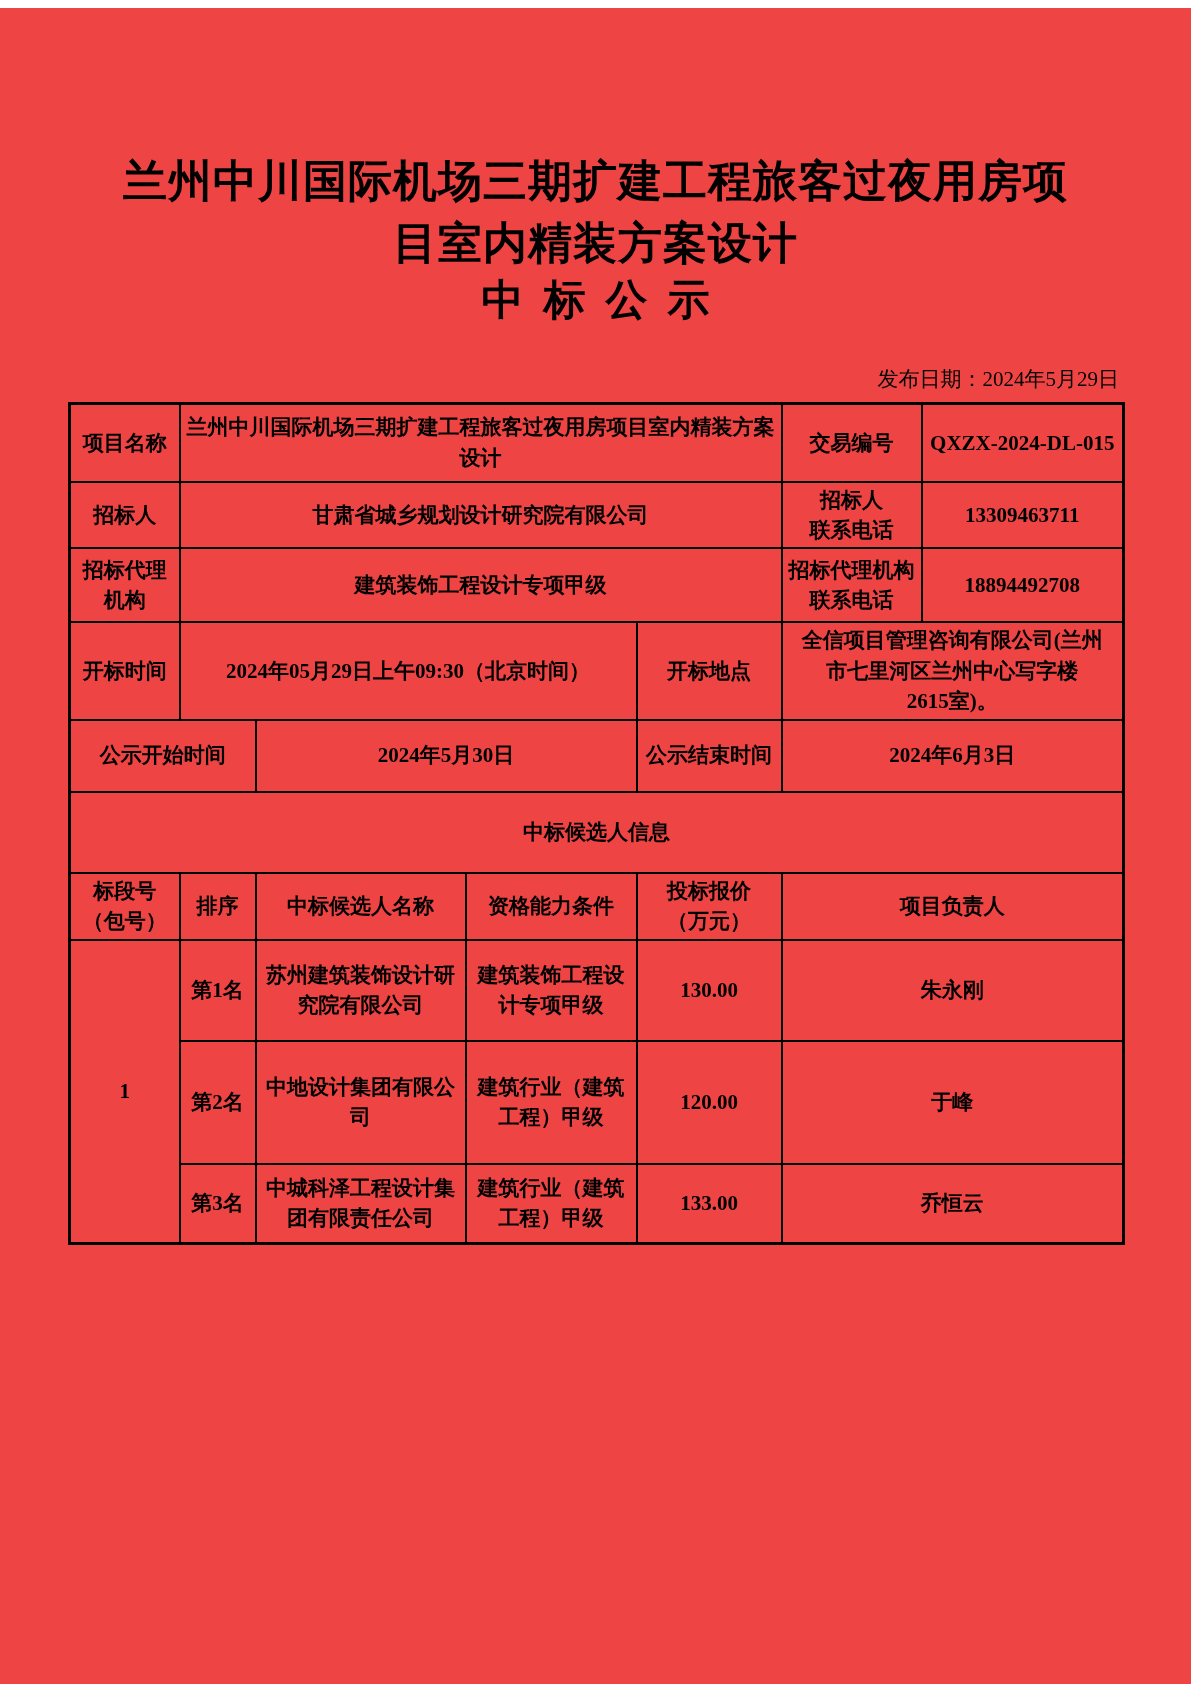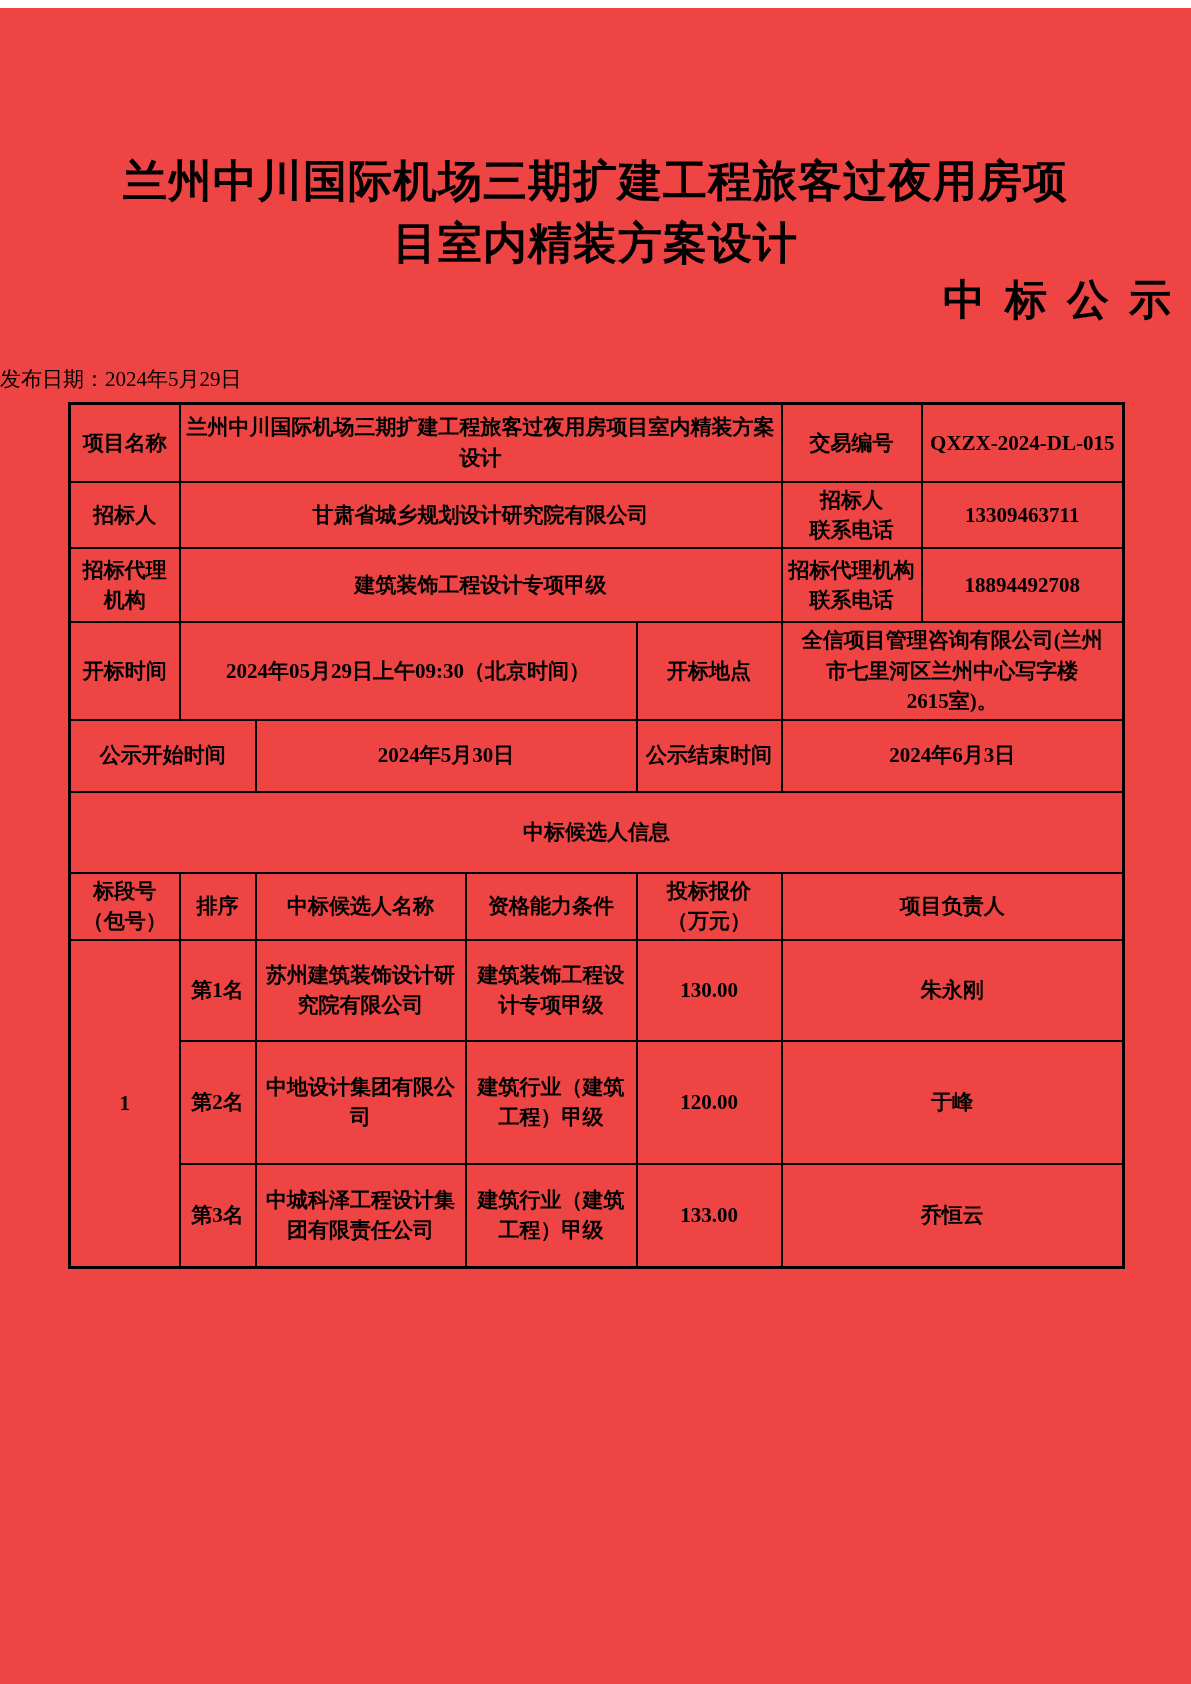--- a/index.html
+++ b/index.html
@@ -24,32 +24,33 @@
     text-align: center;
     font-family: "Liberation Sans", "DejaVu Sans", sans-serif;
     font-weight: 900;
     font-size: 44px;
     line-height: 62px;
     white-space: pre-line;
     letter-spacing: 1px;
   }
   h2.doc-subtitle {
     margin: 2px 0 0 0;
-    text-align: right;
+    text-align: center;
     font-family: "Liberation Sans", "DejaVu Sans", sans-serif;
     font-weight: 900;
     font-size: 42px;
     line-height: 48px;
     letter-spacing: 20px;
     padding-left: 20px; 
   }
   .date-line {
     margin-top: 42px;
     margin-bottom: 10px;
-    padding-right: 93px;
+    text-align: right;
+    padding-right: 72px;
     font-size: 21px;
     line-height: 26px;
   }
   table.main-table {
     border-collapse: collapse;
     table-layout: fixed;
     width: 1054px;
     margin-left: 68px;
     border: 3px solid #000;
     font-weight: bold;
@@ -157,21 +158,21 @@
     </tr>
 
     <tr style="height:123px">
       <td>第2名</td>
       <td>中地设计集团有限公司</td>
       <td>建筑行业（建筑工程）甲级</td>
       <td>120.00</td>
       <td colspan="2">于峰</td>
     </tr>
 
-    <tr style="height:104px">
+    <tr style="height:80px">
       <td>第3名</td>
       <td>中城科泽工程设计集团有限责任公司</td>
       <td>建筑行业（建筑工程）甲级</td>
       <td>133.00</td>
       <td colspan="2">乔恒云</td>
     </tr>
 
   </tbody>
     </table>
 

